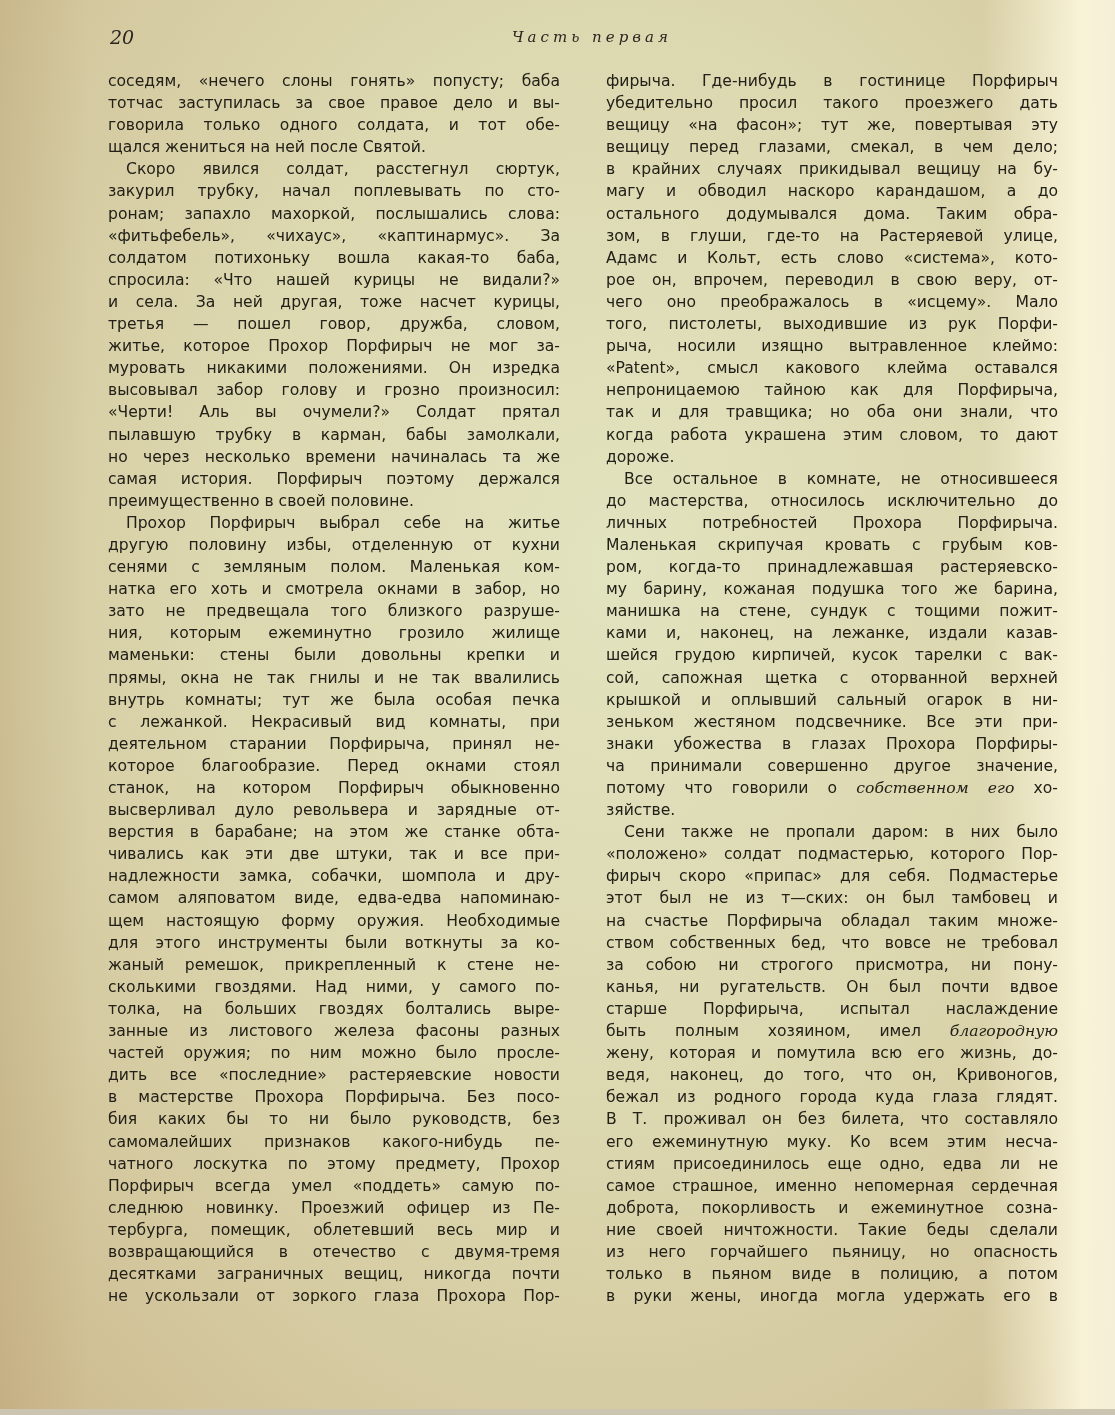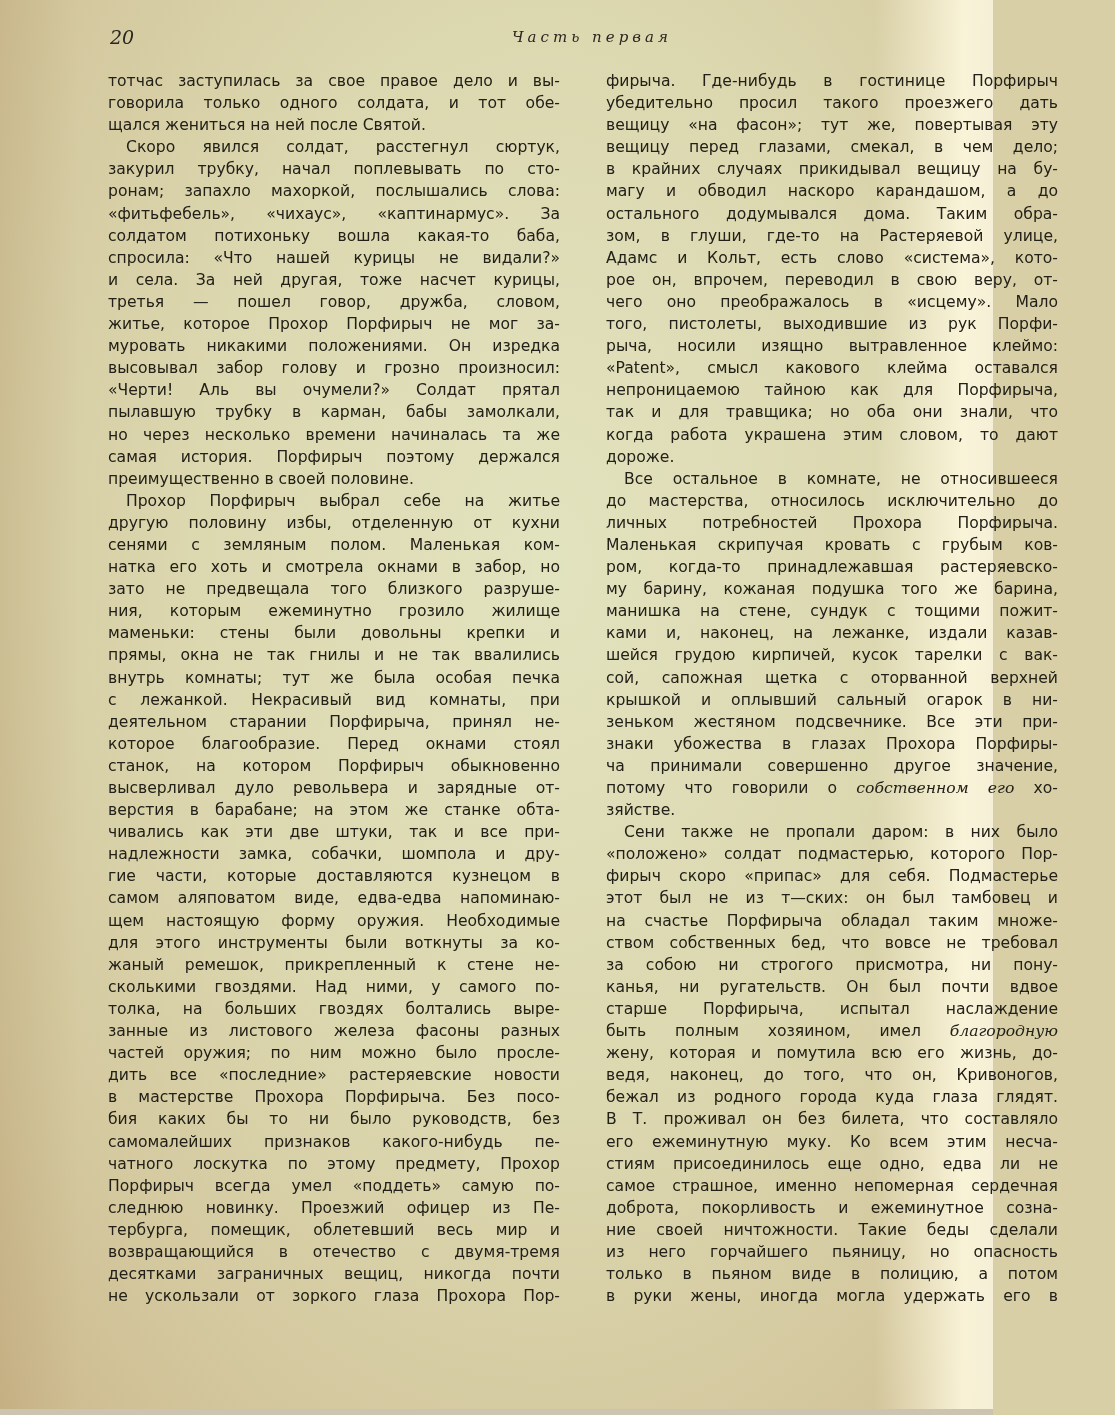--- a/index.html
+++ b/index.html
@@ -2,21 +2,21 @@
 <html><head>
 <meta charset="utf-8">
 <style>
   html, body { margin: 0; padding: 0; }
   body {
     width: 1115px; height: 1415px; overflow: hidden;
     background: #d8cfa6;
     font-family: "DejaVu Serif", serif;
   }
   .page {
-    position: relative; width: 993px; height: 1415px;
+    position: relative; width: 1115px; height: 1415px;
     background:
       linear-gradient(90deg, rgba(160,130,80,0.18) 0%, rgba(200,180,120,0.0) 8%, rgba(255,255,255,0) 88%, rgba(255,250,225,0.85) 97%, #f4efd6 100%),
       radial-gradient(ellipse at 55% 40%, #e2e3bf 0%, #dcd8b0 45%, #d3c69c 80%, #cdb98e 100%);
   }
   .running-head {
     position: absolute; top: 26px; left: 110px; right: 58px; height: 26px;
   }
   .page-number {
     position: absolute; left: 0; top: 0;
     font-style: italic; font-size: 19px; color: #2a2620;
@@ -40,20 +40,21 @@
 </head>
 <body>
 
 <div class="page">
   <div class="running-head">
     <span class="page-number">20</span>
     <span class="part-title">Часть первая</span>
   </div>
 
   <div class="column col-left" id="col0">
+      <span class="line">соседям, «нечего слоны гонять» попусту; баба</span>
       <span class="line">тотчас заступилась за свое правое дело и вы-</span>
       <span class="line">говорила только одного солдата, и тот обе-</span>
       <span class="line last">щался жениться на ней после Святой.</span>
       <span class="line indent">Скоро явился солдат, расстегнул сюртук,</span>
       <span class="line">закурил трубку, начал поплевывать по сто-</span>
       <span class="line">ронам; запахло махоркой, послышались слова:</span>
       <span class="line">«фитьфебель», «чихаус», «каптинармус». За</span>
       <span class="line">солдатом потихоньку вошла какая-то баба,</span>
       <span class="line">спросила: «Что нашей курицы не видали?»</span>
       <span class="line">и села. За ней другая, тоже насчет курицы,</span>
@@ -76,21 +77,20 @@
       <span class="line">прямы, окна не так гнилы и не так ввалились</span>
       <span class="line">внутрь комнаты; тут же была особая печка</span>
       <span class="line">с лежанкой. Некрасивый вид комнаты, при</span>
       <span class="line">деятельном старании Порфирыча, принял не-</span>
       <span class="line">которое благообразие. Перед окнами стоял</span>
       <span class="line">станок, на котором Порфирыч обыкновенно</span>
       <span class="line">высверливал дуло револьвера и зарядные от-</span>
       <span class="line">верстия в барабане; на этом же станке обта-</span>
       <span class="line">чивались как эти две штуки, так и все при-</span>
       <span class="line">надлежности замка, собачки, шомпола и дру-</span>
-      <span class="line">гие части, которые доставляются кузнецом в</span>
       <span class="line">самом аляповатом виде, едва-едва напоминаю-</span>
       <span class="line">щем настоящую форму оружия. Необходимые</span>
       <span class="line">для этого инструменты были воткнуты за ко-</span>
       <span class="line">жаный ремешок, прикрепленный к стене не-</span>
       <span class="line">сколькими гвоздями. Над ними, у самого по-</span>
       <span class="line">толка, на больших гвоздях болтались выре-</span>
       <span class="line">занные из листового железа фасоны разных</span>
       <span class="line">частей оружия; по ним можно было просле-</span>
       <span class="line">дить все «последние» растеряевские новости</span>
       <span class="line">в мастерстве Прохора Порфирыча. Без посо-</span>

